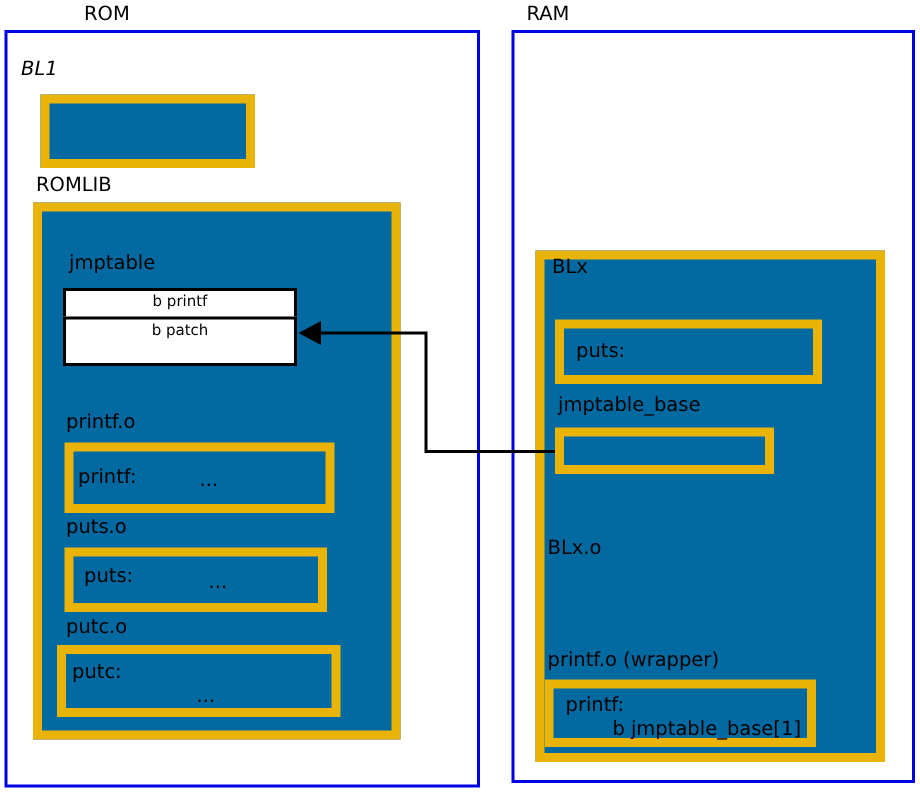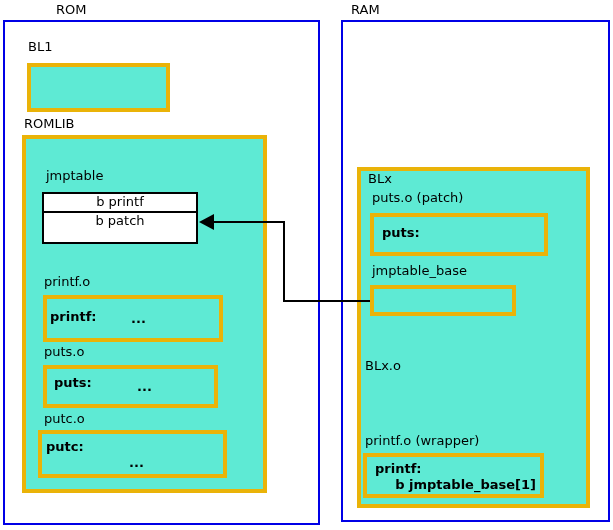--- a/index.html
+++ b/index.html
@@ -3,38 +3,38 @@
 <meta charset="utf-8">
 <style>
   html,body{margin:0;padding:0;background:#fff;}
   #canvas{
     position:relative;width:613px;height:530px;background:#ffffff;
     font-family:"DejaVu Sans","Liberation Sans",sans-serif;
     font-size:13px;color:#000;overflow:hidden;
   }
   .lbl{position:absolute;white-space:nowrap;line-height:15px;}
   .frame{position:absolute;border:2px solid #0000e6;box-sizing:border-box;background:transparent;}
-  .box{position:absolute;border:4px solid #eab308;box-sizing:border-box;background:#5eead4;font-weight:bold;}
+  .box{position:absolute;border:6px solid #eab308;box-sizing:border-box;background:#0369a1;}
   .jrow{position:absolute;left:42px;width:156px;height:33px;border:2px solid #000;
-        box-sizing:border-box;background:#fff;text-align:center;line-height:16px;font-size:13px;}
+        box-sizing:border-box;background:#fff;text-align:center;line-height:16px;font-size:10px;}
   .inner{position:absolute;white-space:nowrap;line-height:14px;}
   .overlay{position:absolute;left:0;top:0;pointer-events:none;}
 </style>
 </head>
 <body>
 
 <div id="canvas">
 
   <div class="frame" style="left:3px;top:20px;width:317px;height:505px;"></div>
   <div class="frame" style="left:341px;top:20px;width:269px;height:502px;"></div>
 
   <span class="lbl" style="left:56px;top:2px;">ROM</span>
   <span class="lbl" style="left:351px;top:2px;">RAM</span>
 
-  <span class="lbl" style="left:28px;top:39px;">BL1</span>
+  <span class="lbl" style="left:14px;top:39px;font-style:italic;">BL1</span>
   <div class="box" style="left:27px;top:63px;width:143px;height:49px;"></div>
 
   <span class="lbl" style="left:24px;top:116px;text-align:right;">ROMLIB</span>
   <div class="box" style="left:22px;top:135px;width:245px;height:358px;"></div>
 
   <span class="lbl" style="left:46px;top:168px;">jmptable</span>
   <div class="jrow" style="top:192px;">b printf</div>
   <div class="jrow" style="top:211px;">b patch</div>
 
   <span class="lbl" style="left:44px;top:274px;">printf.o</span>
@@ -51,21 +51,20 @@
 
   <span class="lbl" style="left:44px;top:411px;">putc.o</span>
   <div class="box" style="left:38px;top:430px;width:189px;height:48px;">
     <span class="inner" style="left:4px;top:6px;">putc:</span>
     <span class="inner" style="left:87px;top:22px;">...</span>
   </div>
 
   <div class="box" style="left:357px;top:167px;width:233px;height:341px;"></div>
   <span class="lbl" style="left:368px;top:171px;">BLx</span>
 
-  <span class="lbl" style="left:372px;top:190px;">puts.o (patch)</span>
   <div class="box" style="left:370px;top:213px;width:178px;height:43px;">
     <span class="inner" style="left:8px;top:9px;">puts:</span>
   </div>
 
   <span class="lbl" style="left:372px;top:263px;">jmptable_base</span>
   <div class="box" style="left:370px;top:285px;width:146px;height:31px;"></div>
 
   <span class="lbl" style="left:365px;top:358px;">BLx.o</span>
 
   <span class="lbl" style="left:365px;top:433px;">printf.o (wrapper)</span>

